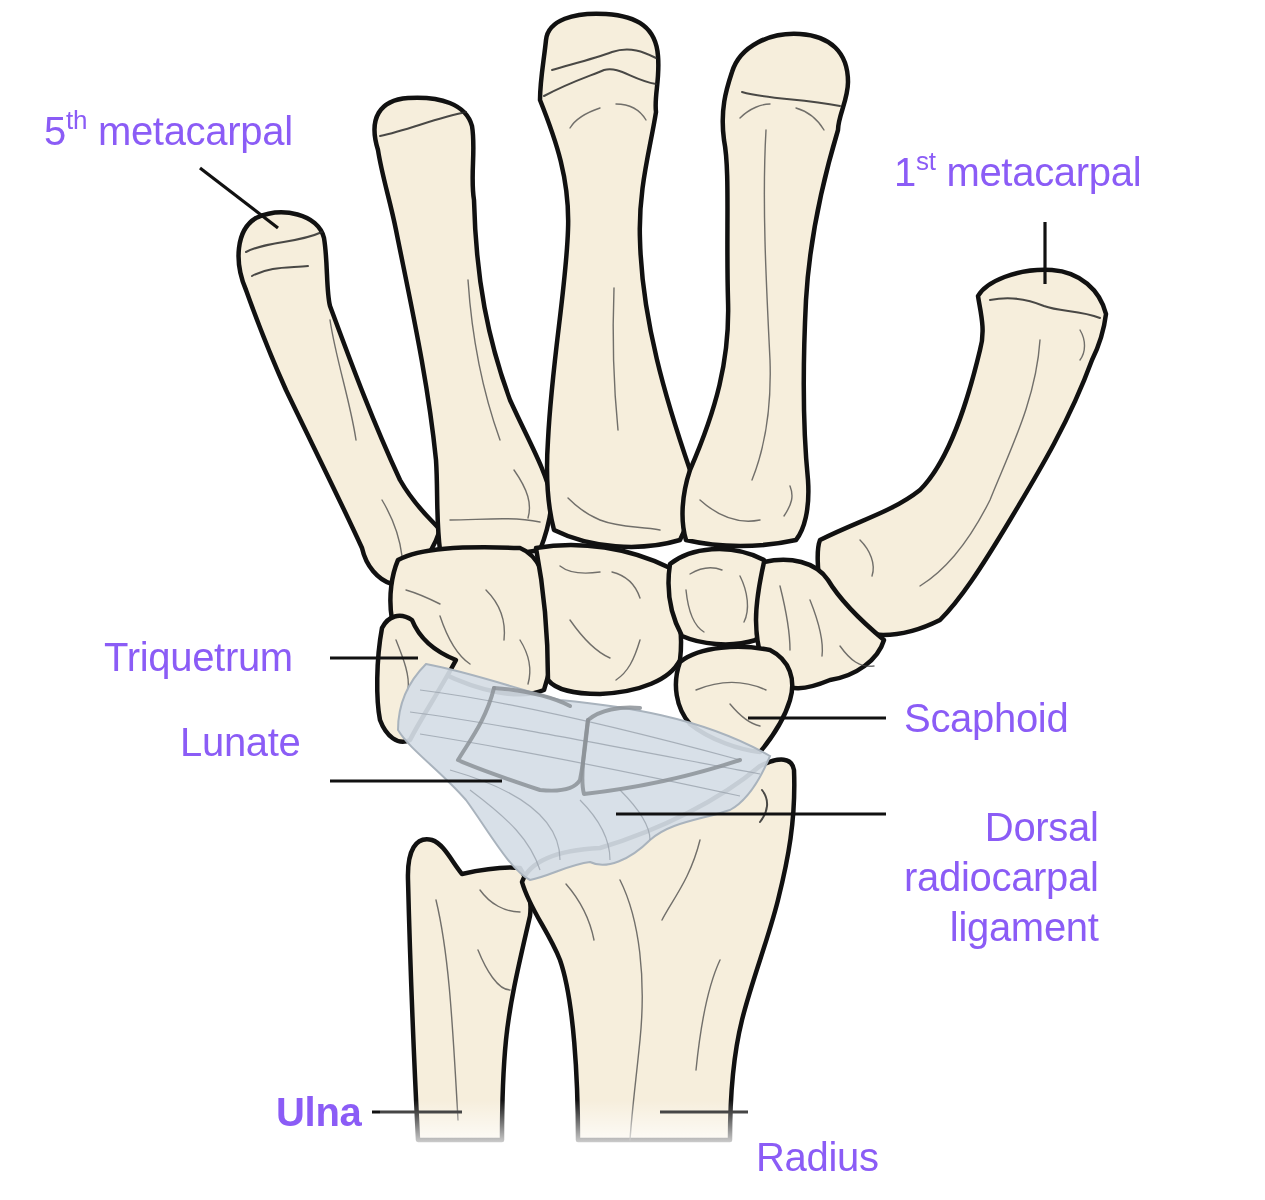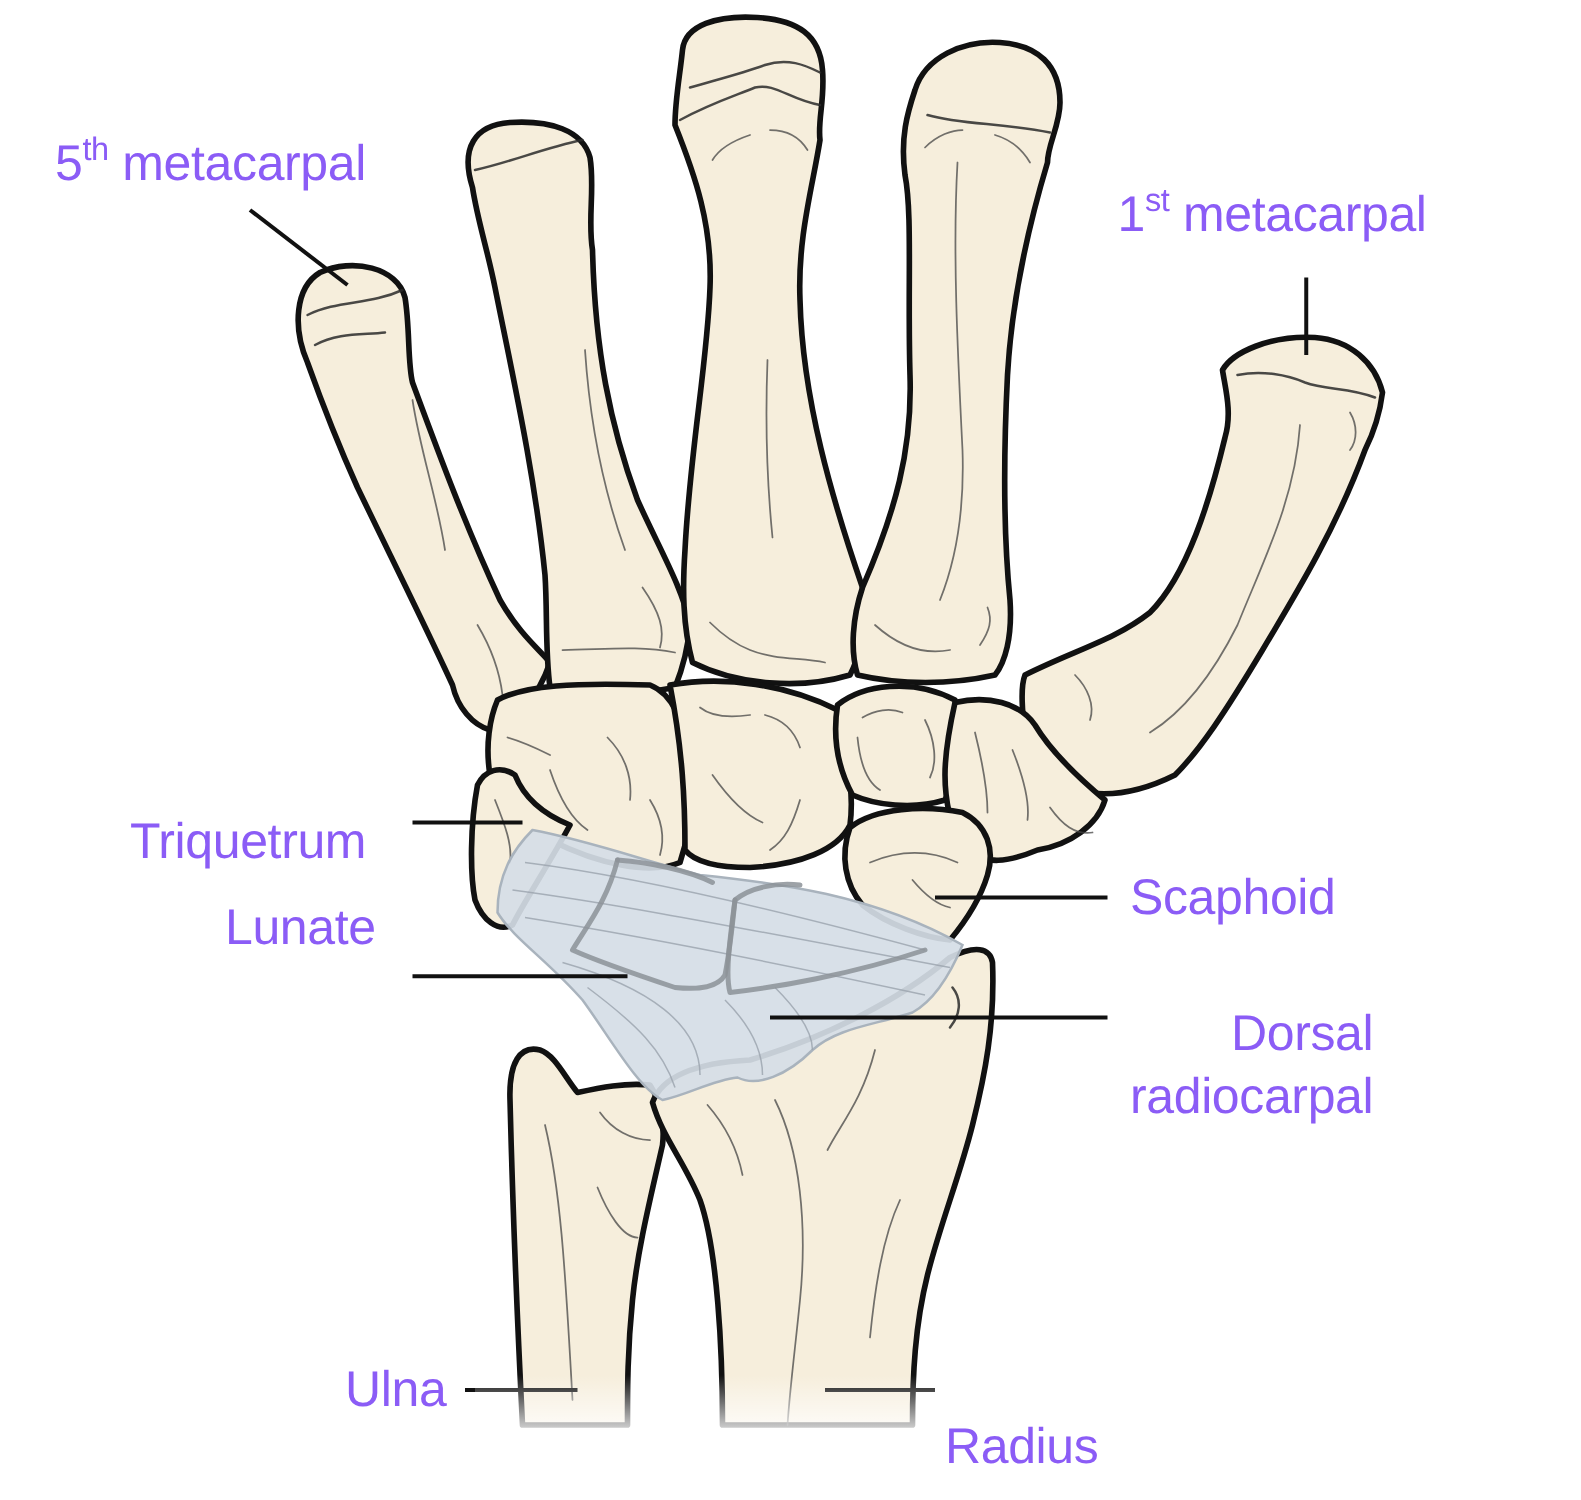--- a/index.html
+++ b/index.html
@@ -130,23 +130,24 @@
     <line class="leader" x1="660" y1="1112" x2="748" y2="1112"></line>
   </g>
 </svg>
 
 <div class="fade"></div>
 
 <div class="label" style="left:44px; top:108px;"><span>5</span><sup>th</sup> <span>metacarpal</span></div>
 
 <div class="label" style="left:894px; top:149px;"><span>1</span><sup>st</sup> <span>metacarpal</span></div>
 
-<div class="label" style="left:104px; top:634px;margin-top:16px;">Triquetrum</div>
+<div class="label" style="left:104px; top:634px;">Triquetrum</div>
 <div class="label" style="left:180px; top:719px;">Lunate</div>
 <div class="label" style="left:904px; top:695px;">Scaphoid</div>
 
 <div class="label" style="left:904px; top:802px; line-height:50px;text-align:right;">
   <div>Dorsal</div>
   <div>radiocarpal</div>
+  <div>ligament</div>
 </div>
 
-<div class="label" style="left:276px; top:1089px;">Ulna</div>
+<div class="label" style="left:276px; top:1089px;font-weight:bold;">Ulna</div>
 <div class="label" style="left:756px; top:1134px;">Radius</div>
 
 </body></html>

